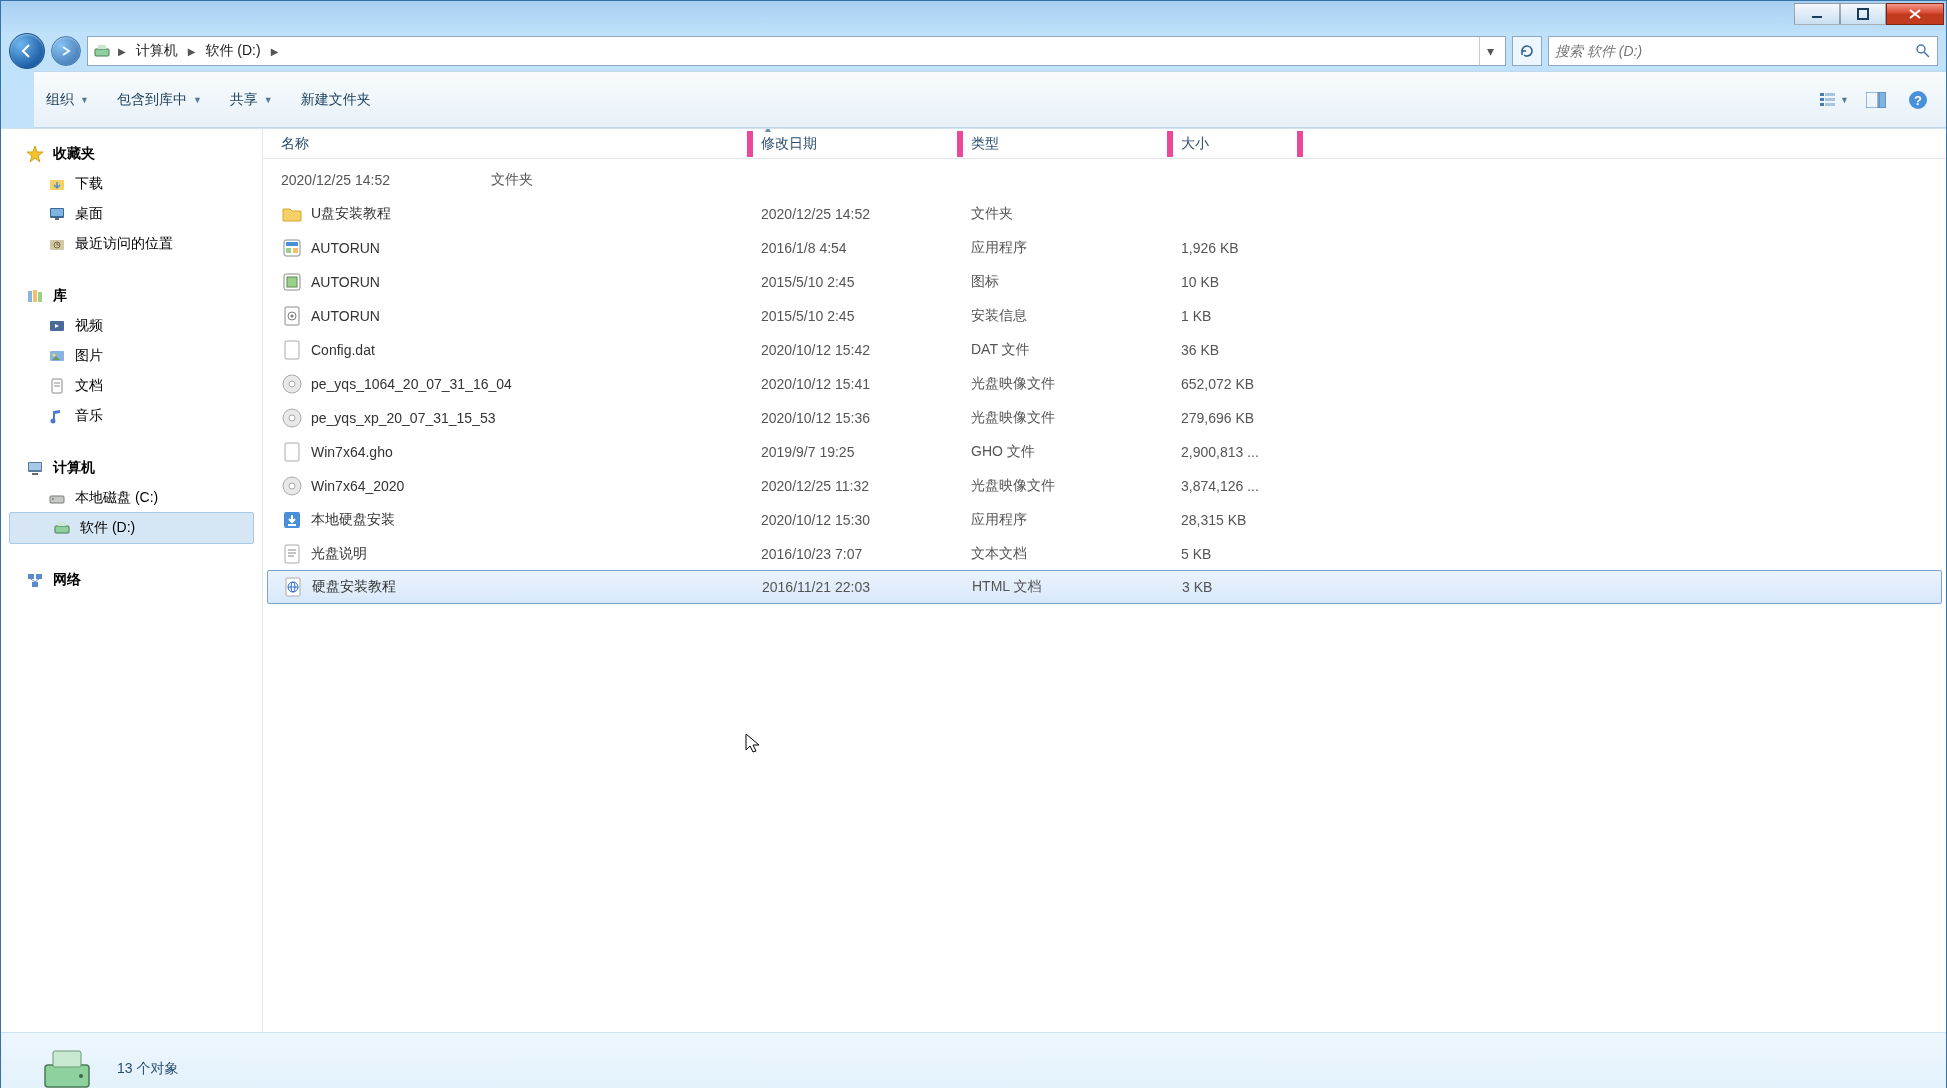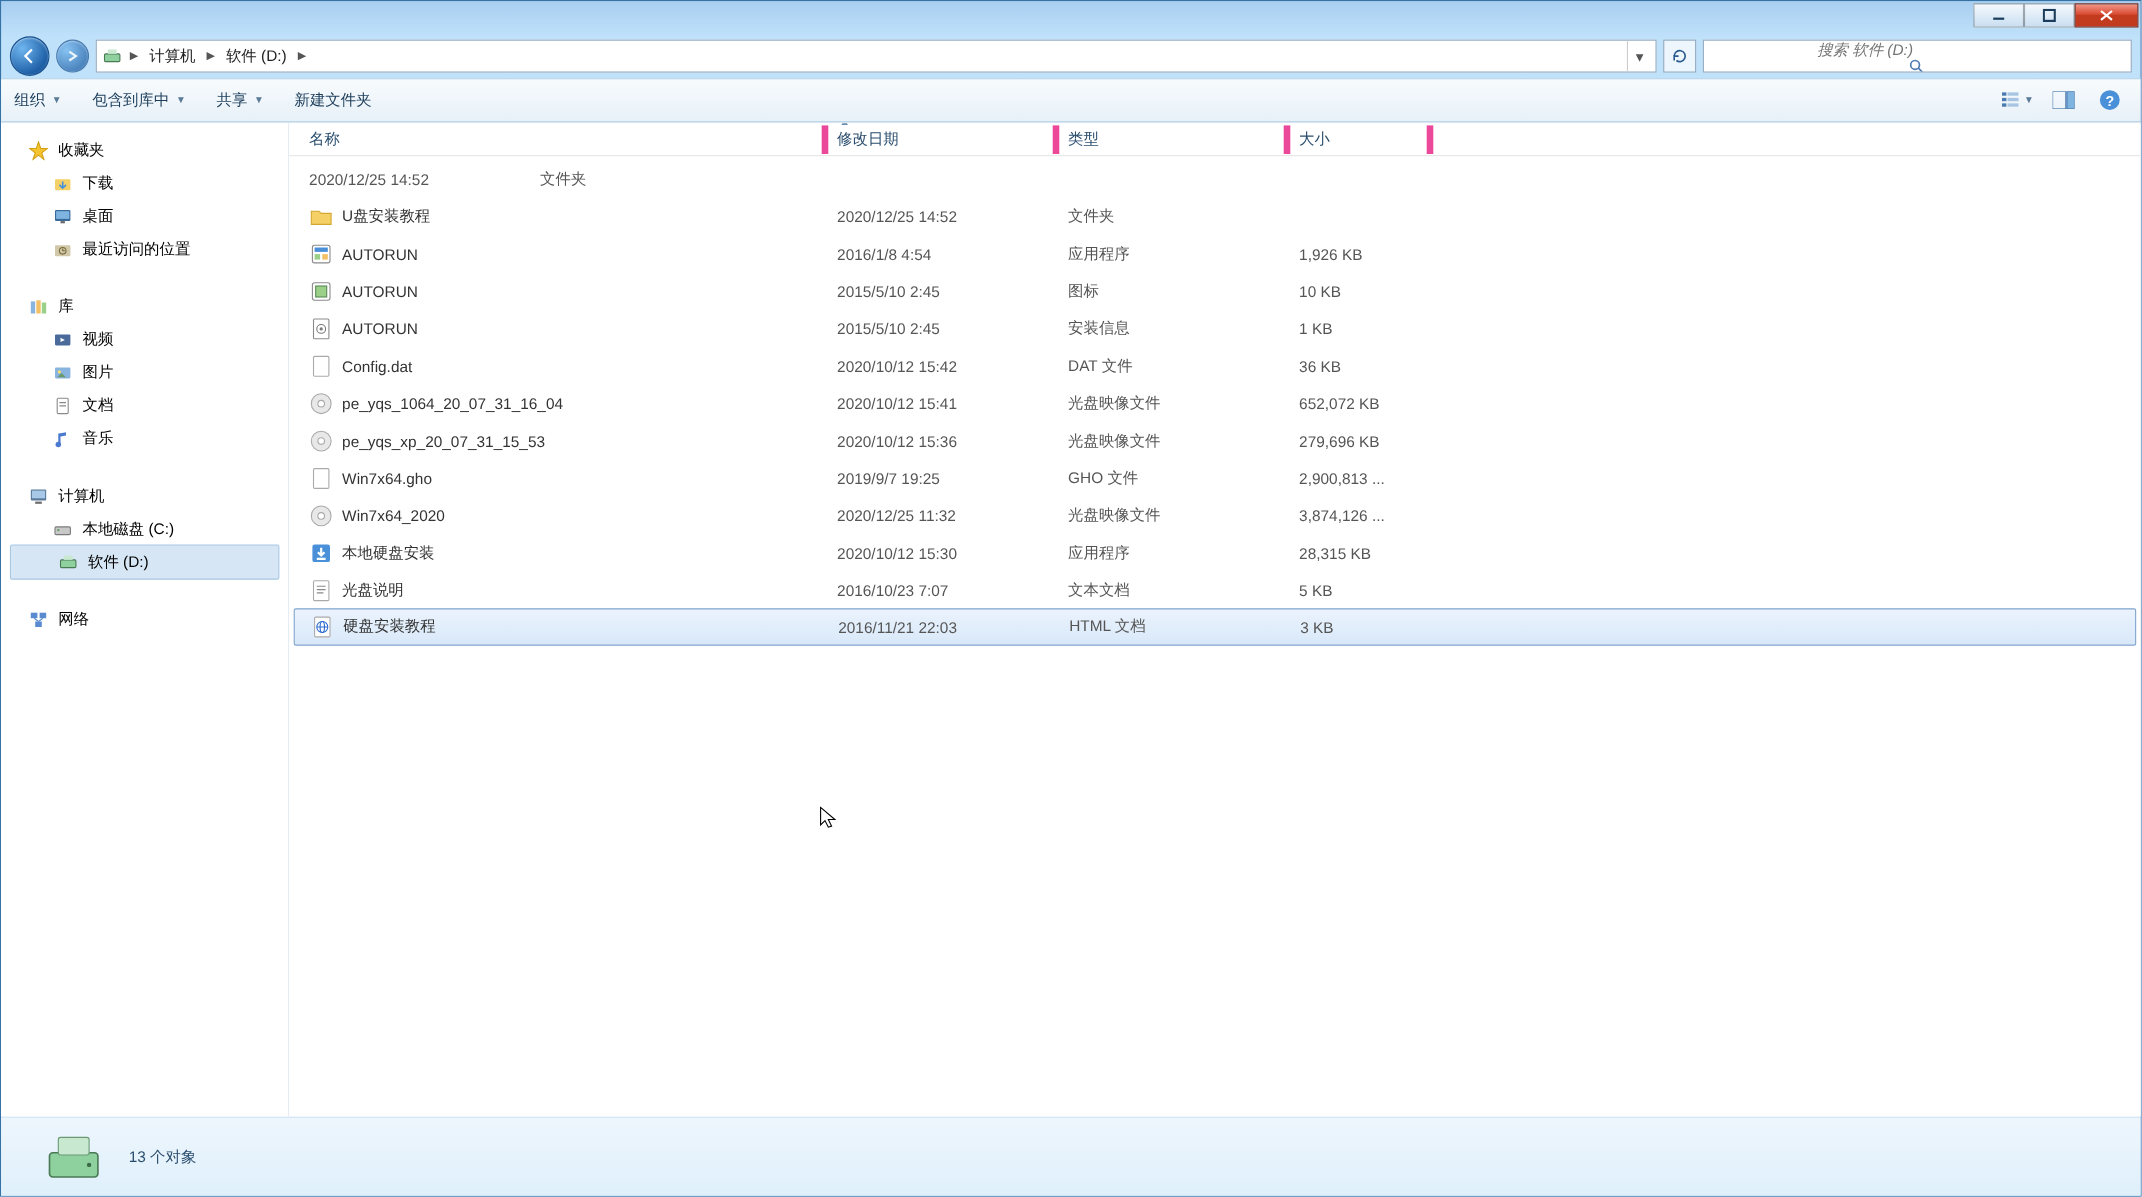--- a/index.html
+++ b/index.html
@@ -98,40 +98,40 @@
   display: flex; align-items: center; justify-content: center;
 }
 .search-box {
   width: 390px;
   height: 30px;
   background: #fff;
   border: 1px solid #8fa8bf;
   display: flex;
   align-items: center;
   padding: 0 6px;
-  flex-direction: column;
 }
 .search-box input {
   flex: 1;
   border: none;
   outline: none;
   font-style: italic;
   color: #888;
   font-size: 14px;
   background: transparent;
 }
 .toolbar {
-  height: 40px;
+  height: 57px;
   background: linear-gradient(to bottom, #f8fbfd, #e7f1f8);
   border-top: 1px solid #c0d8ea;
   border-bottom: 1px solid #c0d8ea;
   display: flex;
   align-items: center;
   padding: 0 12px;
   gap: 28px;
+  margin-left: 33px;
 }
 .tb-item {
   color: #1b3c5a;
   display: flex;
   align-items: center;
   gap: 4px;
 }
 .tb-drop { font-size: 9px; color: #5a7a96; margin-left: 2px; }
 .tb-right {
   margin-left: auto;
@@ -159,21 +159,21 @@
 }
 .nav-group { margin-bottom: 22px; }
 .nav-line {
   display: flex;
   align-items: center;
   gap: 8px;
   padding: 5px 10px 5px 28px;
   position: relative;
   cursor: default;
 }
-.nav-line.header { padding-left: 20px; font-weight: normal; }
+.nav-line.header { padding-left: 20px; font-weight: bold; }
 .nav-line.sub { padding-left: 42px; }
 .nav-line.selected {
   background: #d6e6f5;
   border: 1px solid #a8c8e4;
   border-radius: 2px;
   margin: -1px 4px;
 }
 .nav-icon {
   width: 20px; height: 20px;
   display: inline-flex; align-items: center; justify-content: center;

